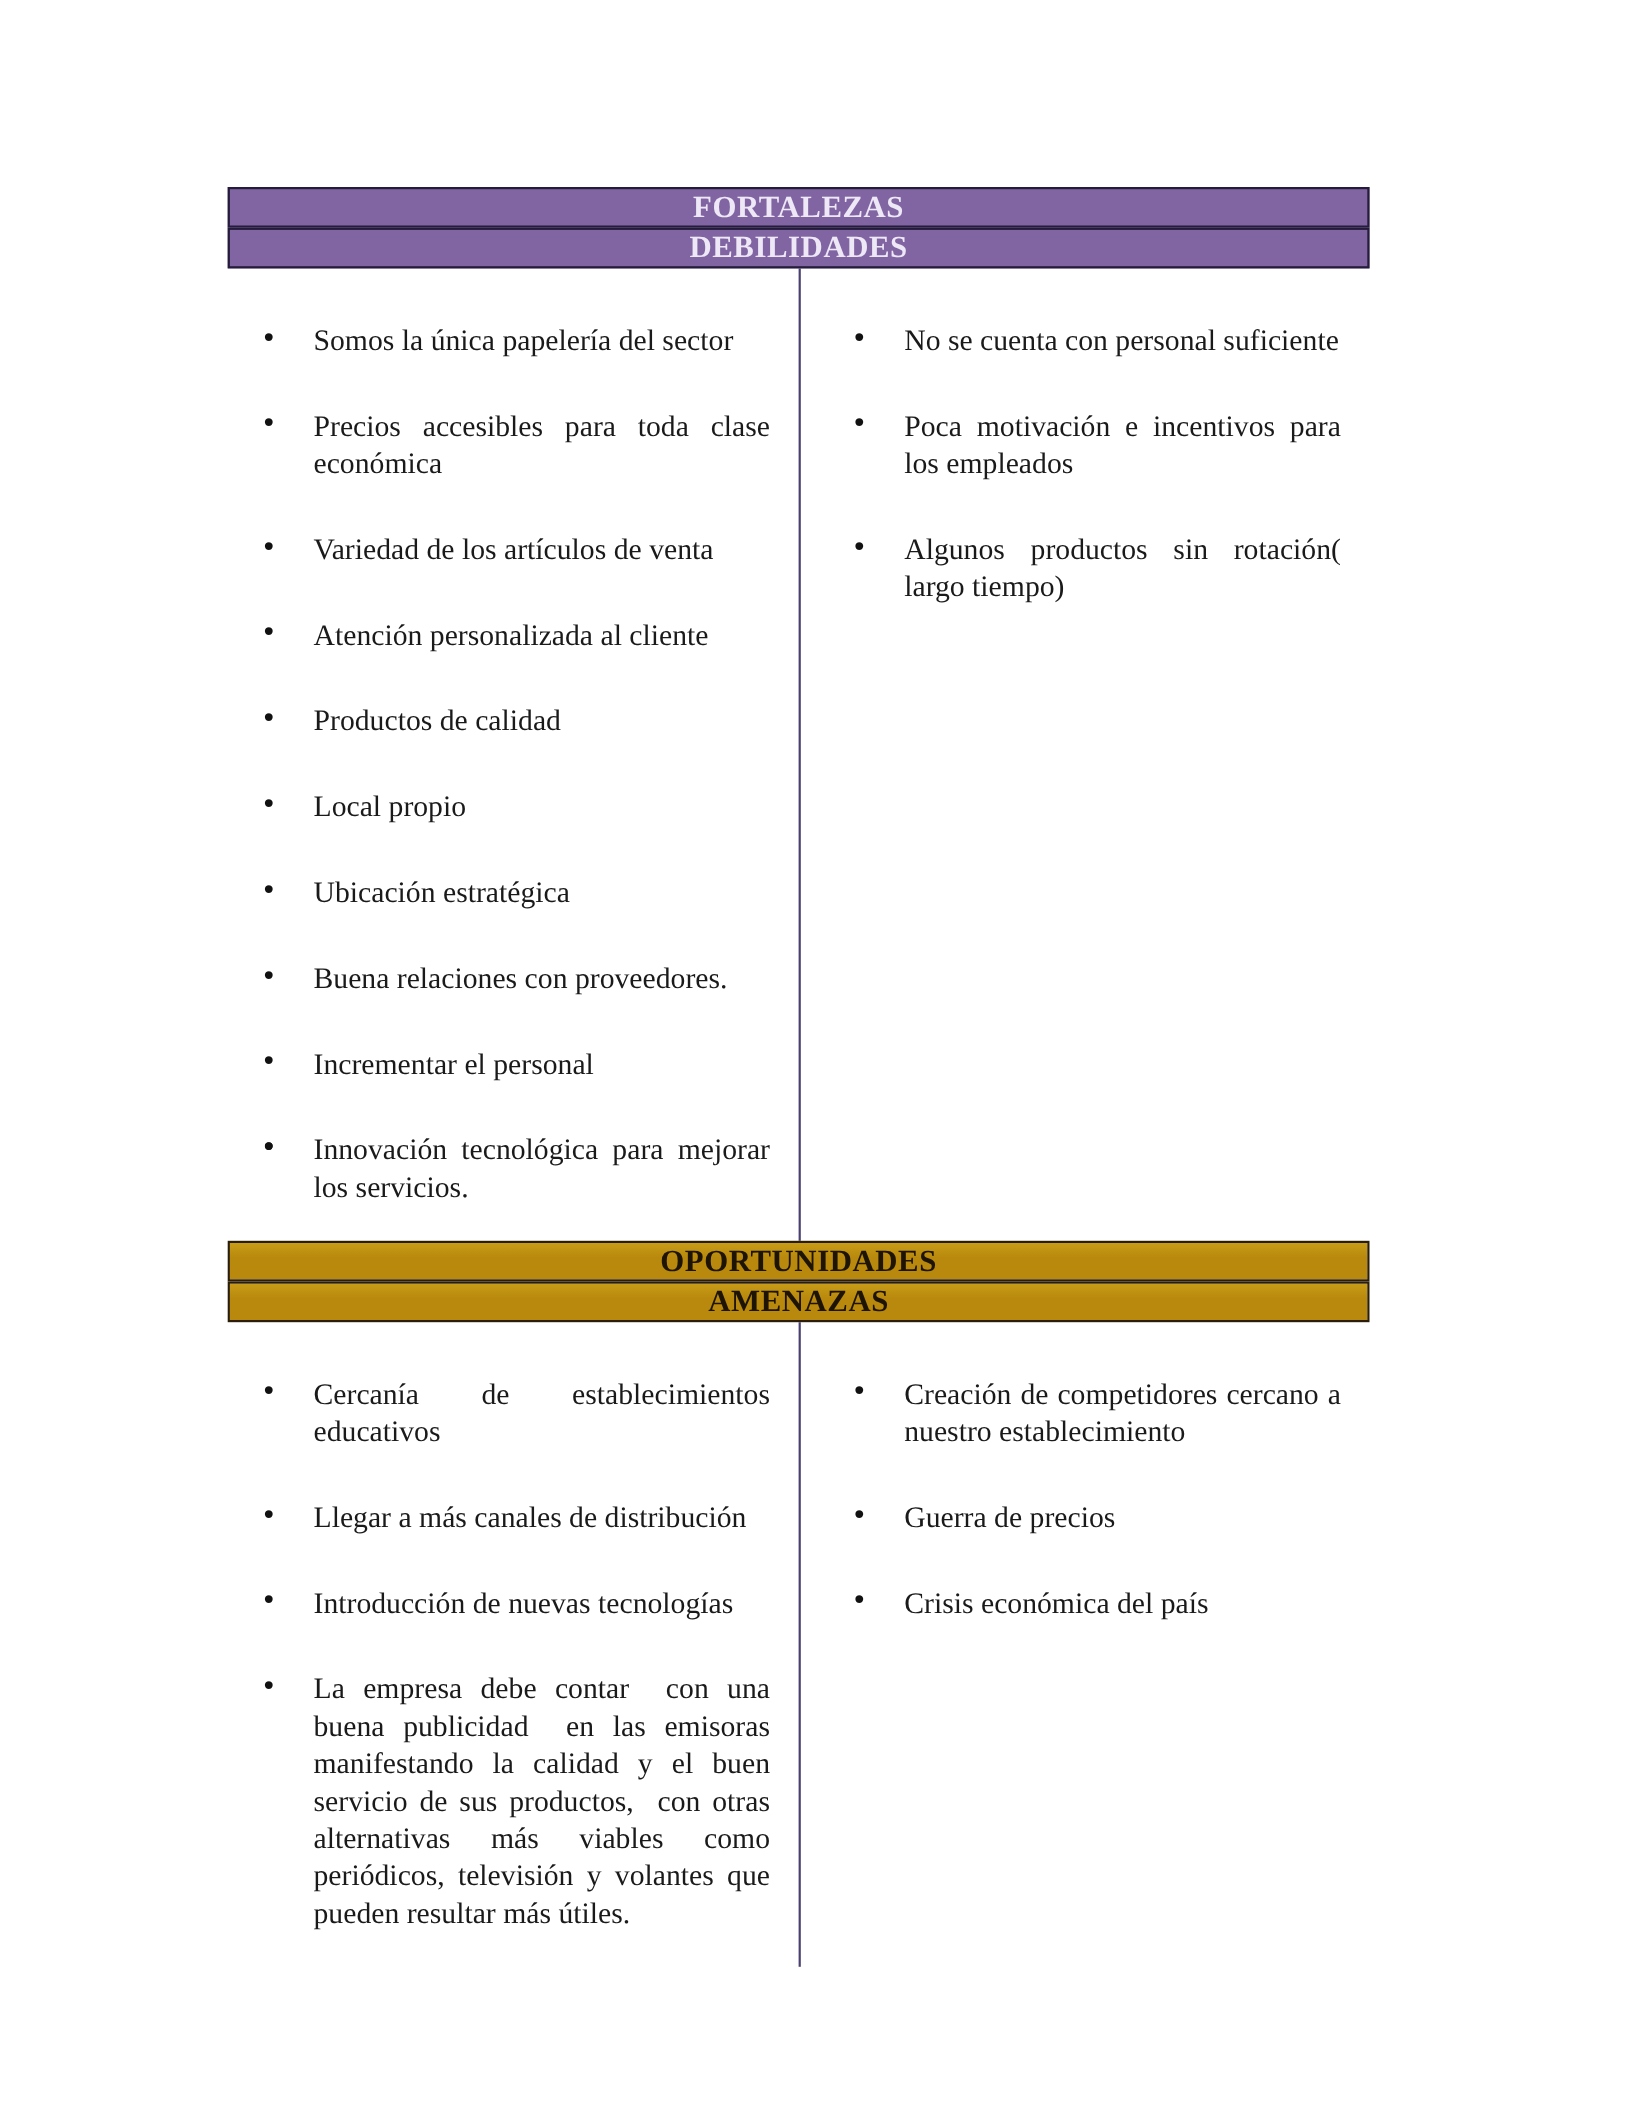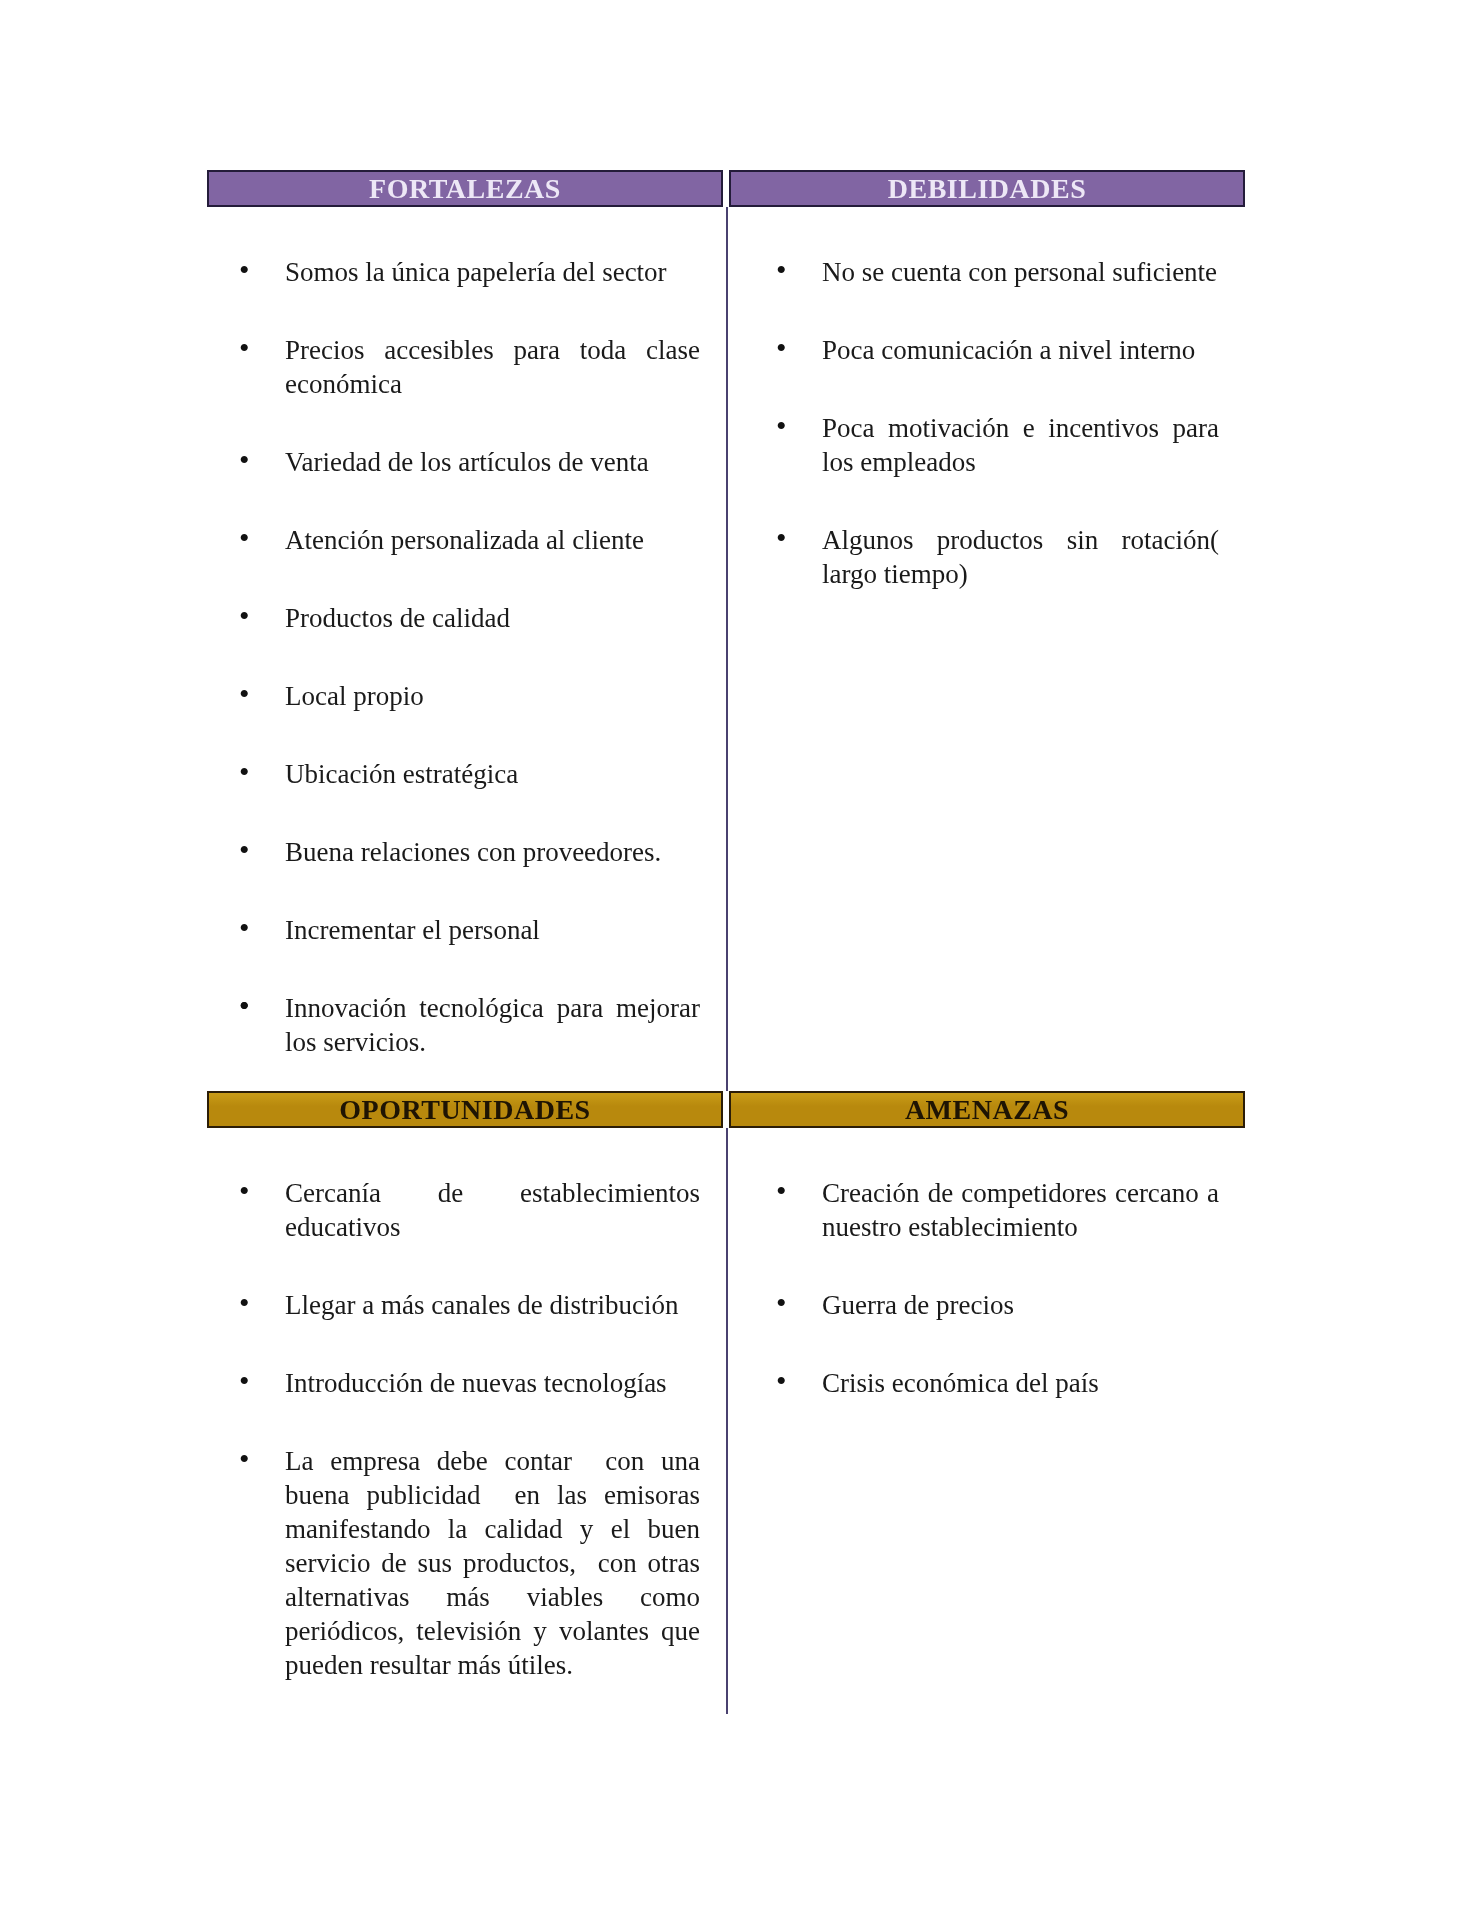--- a/index.html
+++ b/index.html
@@ -13,21 +13,21 @@
     color:#1a1a1a;
     overflow:hidden;
   }
   .swot {
     position:absolute;
     left:207px; top:170px;
     width:1038px;
   }
   .header-row {
     display:grid;
-    grid-template-columns:1fr 1fr;
+    grid-template-columns:1fr;
     column-gap:6px;
   }
   .header-cell {
     border:2px solid #241C3A;
     text-align:center;
     font-weight:bold;
     font-size:28px;
     line-height:31px;
     padding:1px 2px;
     letter-spacing:0.5px;
@@ -85,21 +85,20 @@
           <li><span class="bullet"></span><span class="item-text">Ubicación estratégica</span></li>
           <li><span class="bullet"></span><span class="item-text">Buena relaciones con proveedores.</span></li>
           <li><span class="bullet"></span><span class="item-text">Incrementar el personal</span></li>
           <li><span class="bullet"></span></li>
           <li><span class="bullet"></span><span class="item-text">Innovación tecnológica para mejorar los servicios.</span></li>
         </ul>
       </div>
       <div class="cell cell-right">
         <ul class="items">
           <li><span class="bullet"></span><span class="item-text">No se cuenta con personal suficiente</span></li>
-          <li><span class="bullet"></span><span class="item-text">Poca comunicación a nivel interno</span></li>
           <li><span class="bullet"></span><span class="item-text">Poca motivación e incentivos para los empleados</span></li>
           <li><span class="bullet"></span><span class="item-text">Algunos productos sin rotación( largo tiempo)</span></li>
         </ul>
       </div>
     </div>
 
     <div class="header-row">
       <div class="header-cell gold">OPORTUNIDADES</div>
       <div class="header-cell gold">AMENAZAS</div>
     </div>

